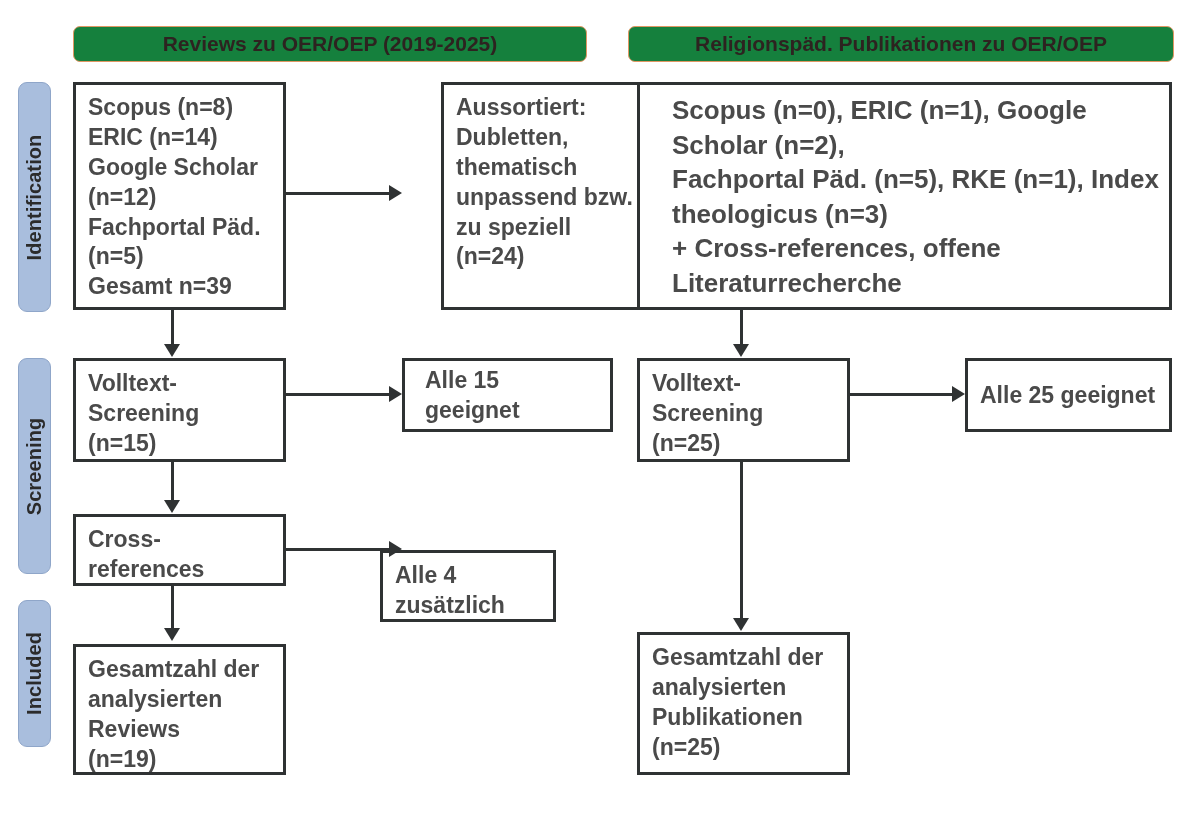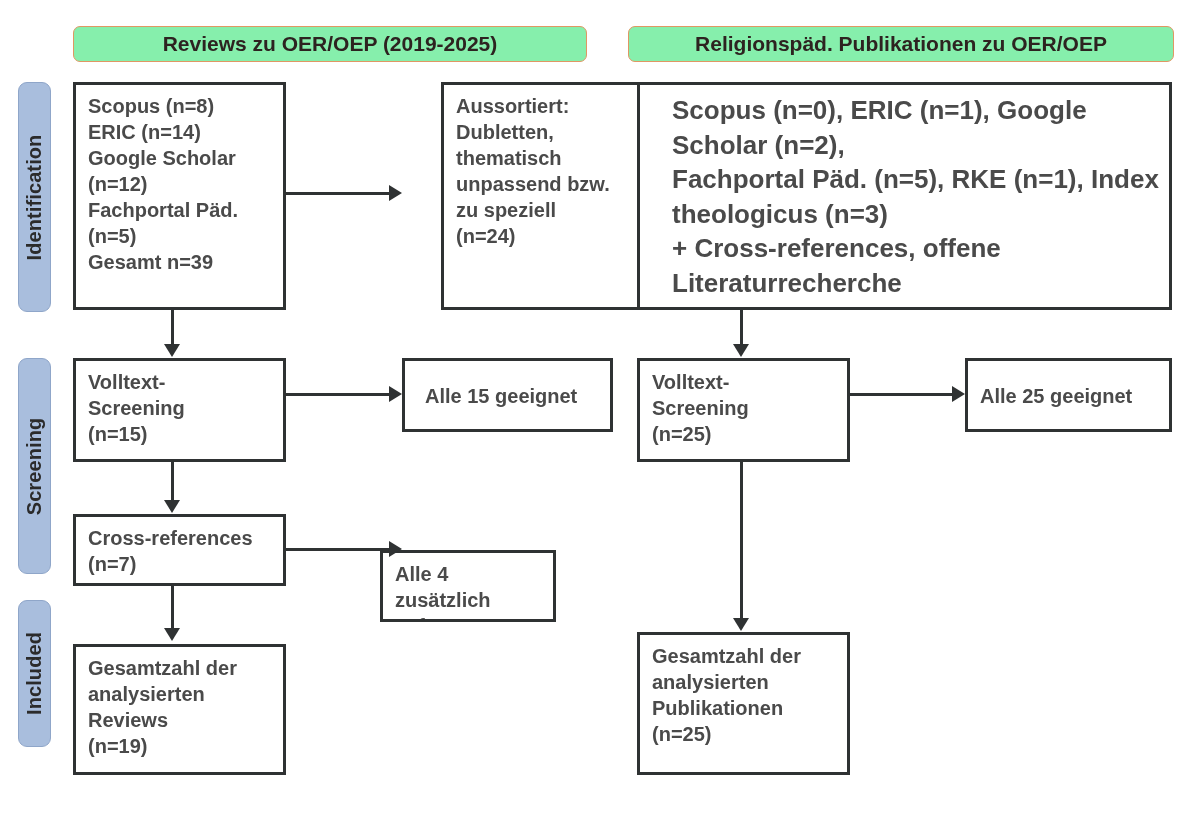--- a/index.html
+++ b/index.html
@@ -24,39 +24,39 @@
     white-space:nowrap;
     font-size:20px;
     font-weight:700;
     color:#2b2b2b;
     letter-spacing:.1px;
   }
 
   
   .col-header{
     position:absolute;
-    background:#86efac;
+    background:#15803d;
     border:1px solid #e09763;
     border-radius:7px;
     display:flex;align-items:center;justify-content:center;
     color:#2d2320;
     font-size:21px;
     font-weight:700;
     white-space:nowrap;
   }
 
   
   .box{
     position:absolute;
     background:#ffffff;
     border:3px solid #2f3233;
     box-sizing:border-box;
     padding:8px 10px 6px 12px;
     color:#4a4a4a;
-    font-size:20px;
+    font-size:23px;
     line-height:1.30;
     font-weight:600;
     white-space:pre-line;
     overflow:hidden;
   }
   .box.small{font-size:26px;line-height:1.33;padding-left:32px;}
 
   
   .vline{position:absolute;background:#2f3233;width:3px;}
   .hline{position:absolute;background:#2f3233;height:3px;}

